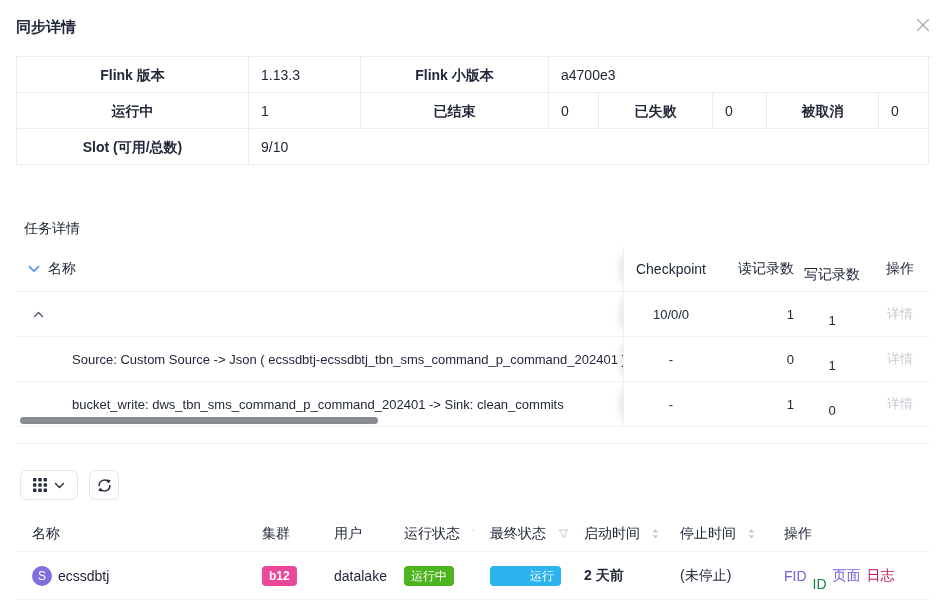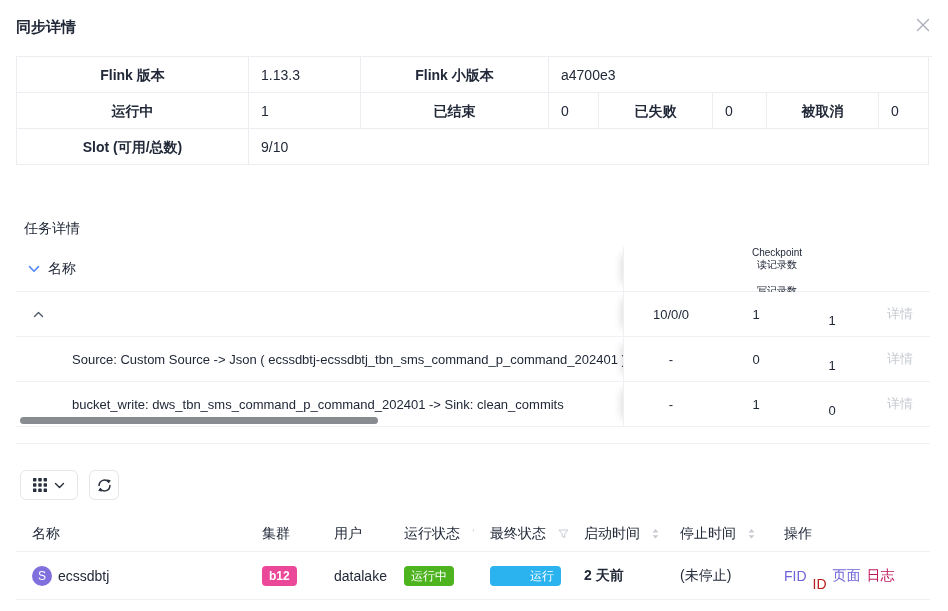--- a/index.html
+++ b/index.html
@@ -37,22 +37,22 @@
     display:flex; align-items:center; gap:8px;
   }
   .trow.thead .name-cell { font-size:14px; padding-left:12px; }
   .name-cell.lvl0 { padding-left:17px; }
   .name-cell.lvl1 { padding-left:56px; }
   .fixed {
     display:flex; align-items:center; background:#fff; flex:1;
     border-left:1px solid #eef0f3; box-shadow:-9px 0 9px -8px rgba(0,0,0,0.16);
   }
   .fixed .c { text-align:center; }
-  .c.cp { width:94px; } .c.rd { width:76px; } .c.wr { width:76px;margin-top:12px; } .c.op { width:60px; }
-  .trow.thead .fixed { font-size:10px;flex-direction:column; }
+  .c.cp { width:94px; } .c.rd { width:76px;text-align:right; } .c.wr { width:76px;margin-top:12px; } .c.op { width:60px; }
+  .trow.thead .fixed { font-size:14px; }
   .detail-link { cursor:pointer; }
   .hscrollbar { position:absolute; left:4px; bottom:3px; width:358px; height:7px; border-radius:4px; }
   
   .divider { position:absolute; top:443px; left:16px; width:914px; height:1px; background:#f0f1f4; }
   .toolbar { position:absolute; top:470px; left:20px; display:flex; gap:11px; }
   .btn {
     height:30px; background:#fff; border:1px solid #e4e6eb; border-radius:6px;
     display:inline-flex; align-items:center; justify-content:center; gap:7px; cursor:pointer;
   }
   .btn.cols { width:58px; } .btn.refresh { width:30px; }
@@ -274,20 +274,20 @@
         <span class="badge" style="background-color: rgb(43, 179, 239); padding-left: 40px;">运行</span>
       </div>
       <div class="bold">
           <span>2 天前</span>
         </div>
       <div>
           <span>(未停止)</span>
         </div>
       <div class="actions">
         <a style="color: rgb(110, 99, 216);">FID</a>
-        <a style="color: #b91c1c; margin-top: 17px;">ID</a>
+        <a style="color: #15803d; margin-top: 17px;">ID</a>
         <a style="color: rgb(110, 99, 216);">页面</a>
         <a style="color: #be185d;">日志</a>
       </div>
     </div>
   </div>
 
 </div>
 
 </body></html>

